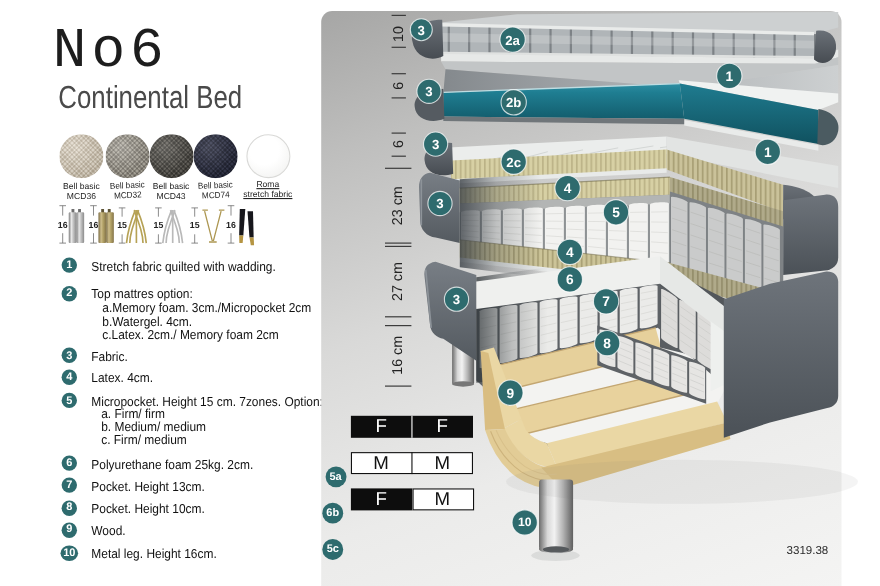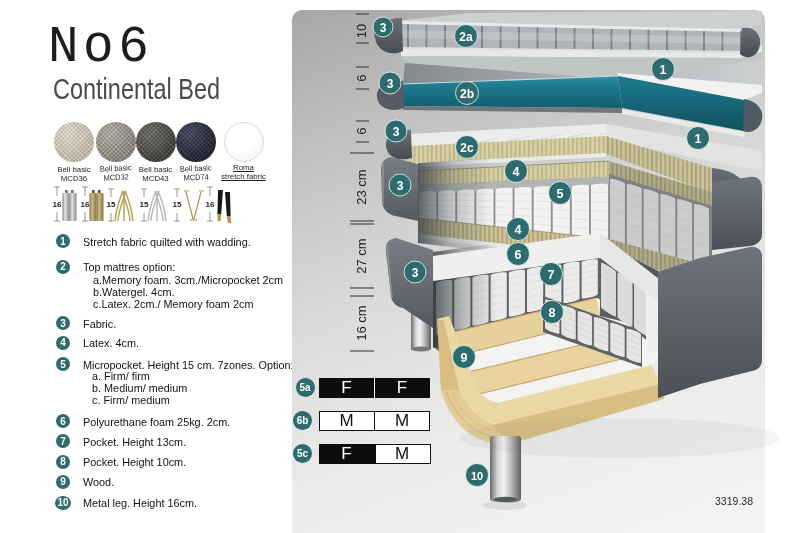--- a/index.html
+++ b/index.html
@@ -1,18 +1,18 @@
 <!DOCTYPE html>
 <html><head>
 <meta charset="utf-8">
 <style>
 html,body{margin:0;padding:0;}
 body{width:800px;height:533px;position:relative;background:#ffffff;font-family:"Liberation Sans",sans-serif;overflow:hidden;}
 .abs{position:absolute;}
-.circ{position:absolute;border-radius:50%;background:#2e6b6e;color:#fff;display:flex;align-items:center;justify-content:center;font-weight:bold;}
+.circ{position:absolute;border-radius:50%;background:#2e6b6e;color:#fff;display:flex;align-items:center;justify-content:center;font-weight:bold;margin-top:46px;}
 .li{position:absolute;font-size:11.8px;color:#111;white-space:nowrap;transform:scaleX(0.92);transform-origin:left top;}
 .lc{position:absolute;width:14px;height:14px;border-radius:50%;background:#2e6b6e;color:#fff;font-size:10px;font-weight:bold;display:flex;align-items:center;justify-content:center;}
 .sub{position:absolute;font-size:11.8px;color:#111;white-space:nowrap;transform:scaleX(0.92);transform-origin:left top;}
 .swl{position:absolute;font-size:7.8px;color:#222;text-align:center;line-height:8.8px;width:70px;}
 </style>
 </head>
 <body>
 
 <div class="abs" style="left:48px;top:19px;font-size:51px;color:#1d1d1d;letter-spacing:4.5px;font-family:Liberation Mono, monospace;">No6</div>
 

